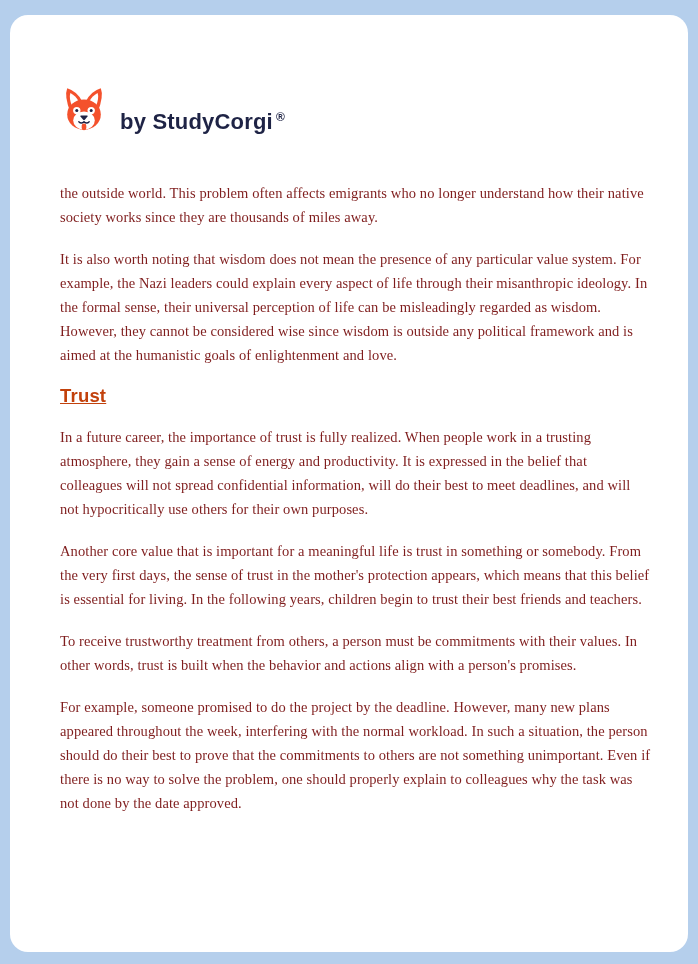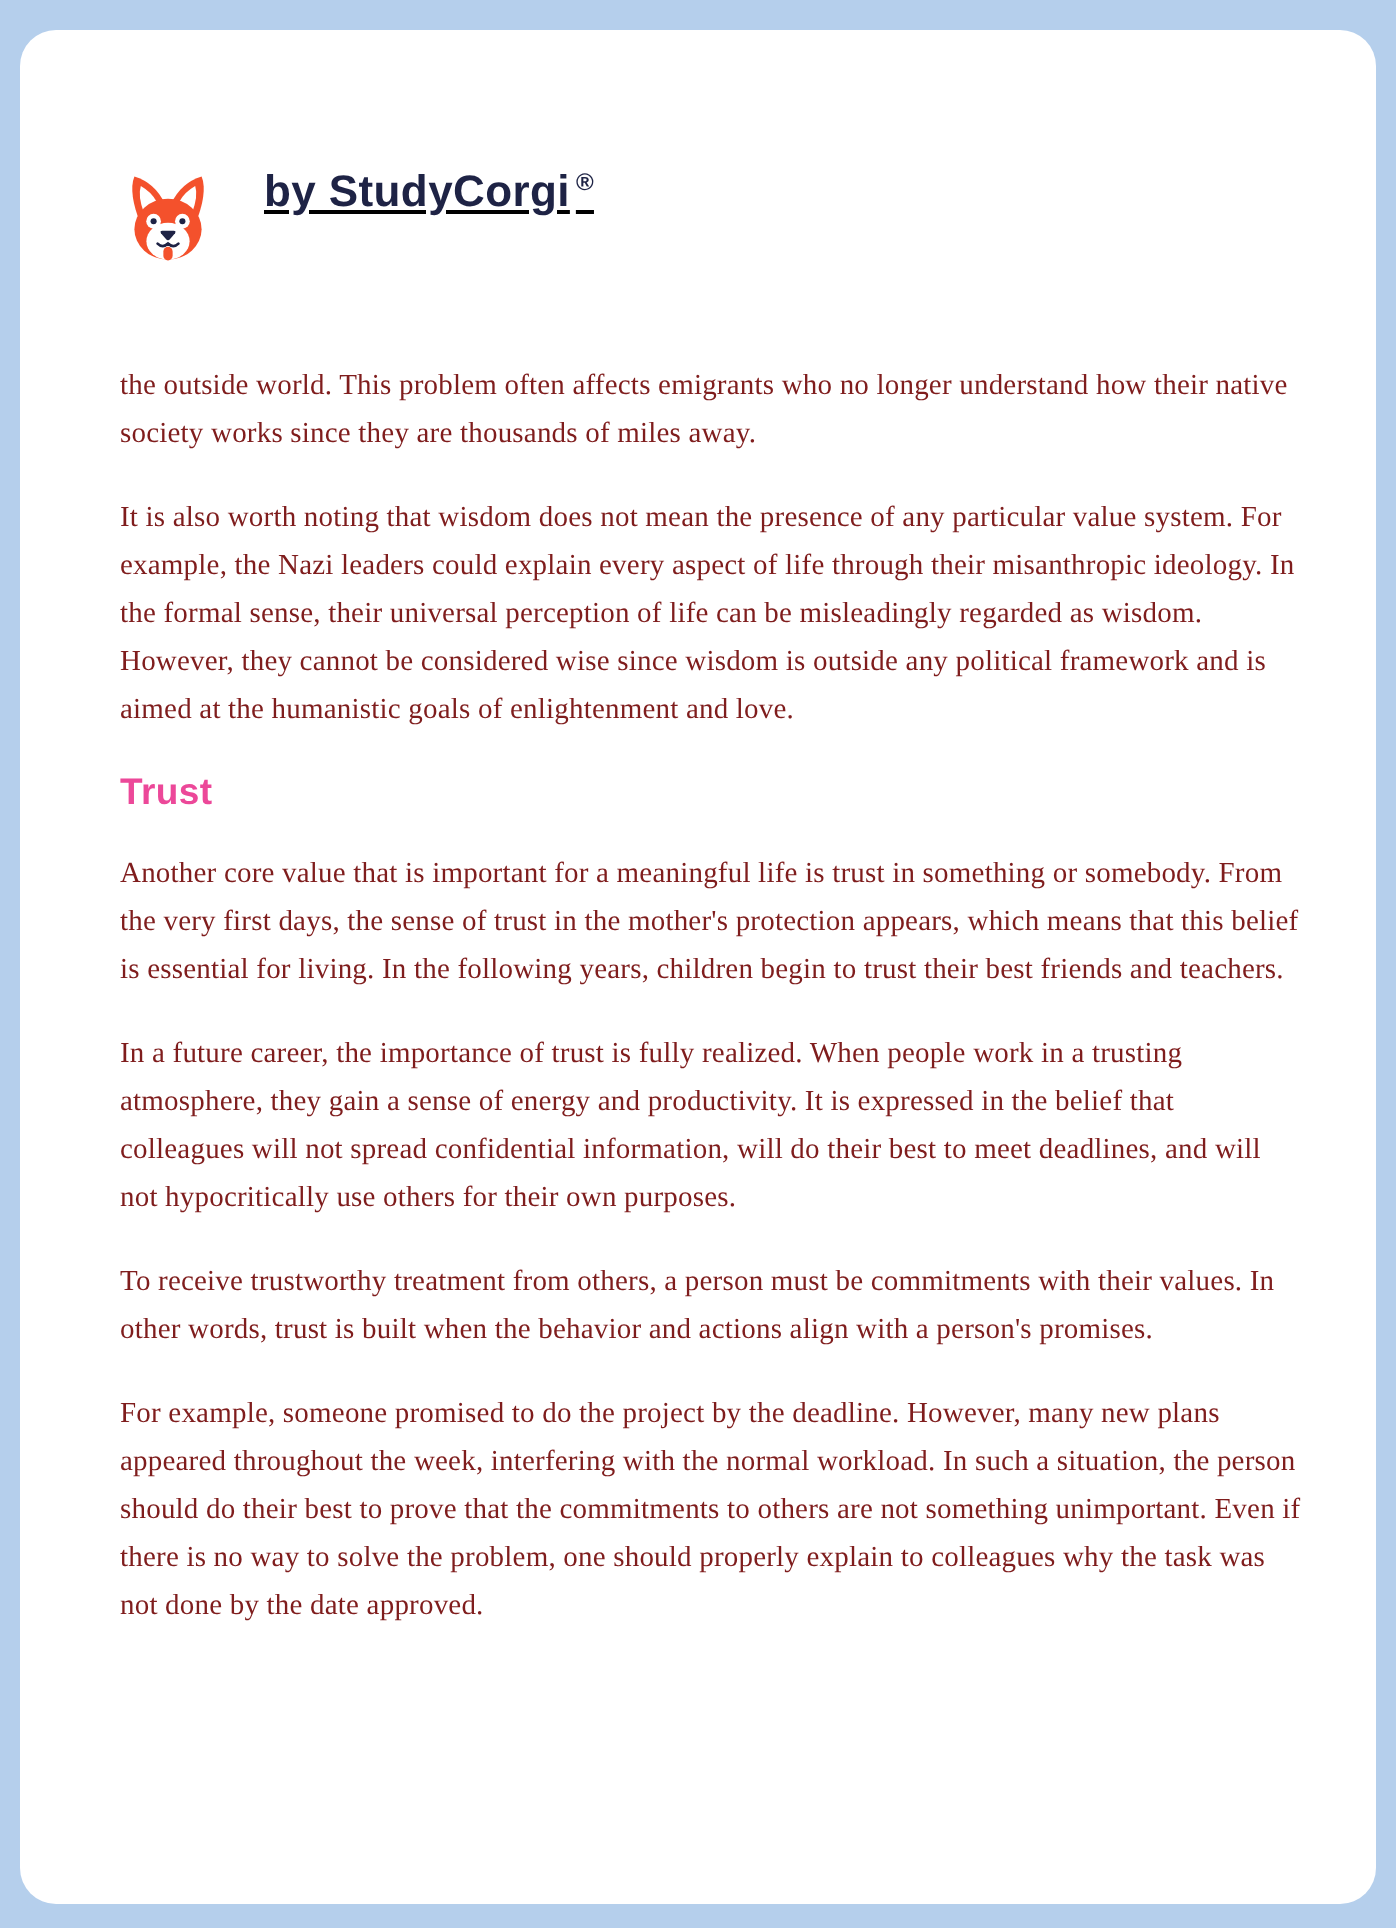--- a/index.html
+++ b/index.html
@@ -23,25 +23,24 @@
     overflow: hidden;
   }
   .header {
     display: flex;
     justify-content: space-between;
     align-items: flex-start;
     margin-bottom: 46px;
   }
   .logo-wrap {
     display: flex;
-    align-items: flex-start;
-    gap: 24px;
+    align-items: flex-end;
+    gap: 12px;
     margin-top: 16px;
     flex: 0 0 auto;
-    text-decoration: underline;
   }
   .corgi-svg { display: block; }
   .brand {
     font-size: 22px;
     font-weight: bold;
     color: #1e2345;
     letter-spacing: 0.2px;
     white-space: nowrap;
   }
   .brand sup {
@@ -72,26 +71,27 @@
   }
   .body-text p {
     color: #7f1d1d;
     font-size: 14.5px;
     line-height: 24px;
     margin: 0 0 18px;
     letter-spacing: 0.1px;
     font-family: Liberation Serif, serif;
   }
   .body-text h2 {
-    color: #ec4899;
+    color: #c2410c;
     font-size: 18.5px;
     font-weight: bold;
     line-height: 22px;
     margin: 16px 0 18px;
     letter-spacing: 0.2px;
+    text-decoration: underline;
   }
 </style>
 </head>
 <body>
 
 <div class="page">
   <div class="card">
 
     <div class="header">
 
@@ -125,20 +125,20 @@
 
 
     </div>
 
     <div class="body-text">
       <p>the outside world. This problem often affects emigrants who no longer understand how their native society works since they are thousands of miles away.</p>
       <p>It is also worth noting that wisdom does not mean the presence of any particular value system. For example, the Nazi leaders could explain every aspect of life through their misanthropic ideology. In the formal sense, their universal perception of life can be misleadingly regarded as wisdom. However, they cannot be considered wise since wisdom is outside any political framework and is aimed at the humanistic goals of enlightenment and love.</p>
 
       <h2>Trust</h2>
 
+      <p>In a future career, the importance of trust is fully realized. When people work in a trusting atmosphere, they gain a sense of energy and productivity. It is expressed in the belief that colleagues will not spread confidential information, will do their best to meet deadlines, and will not hypocritically use others for their own purposes.</p>
       <p>Another core value that is important for a meaningful life is trust in something or somebody. From the very first days, the sense of trust in the mother's protection appears, which means that this belief is essential for living. In the following years, children begin to trust their best friends and teachers.</p>
-      <p>In a future career, the importance of trust is fully realized. When people work in a trusting atmosphere, they gain a sense of energy and productivity. It is expressed in the belief that colleagues will not spread confidential information, will do their best to meet deadlines, and will not hypocritically use others for their own purposes.</p>
       <p>To receive trustworthy treatment from others, a person must be commitments with their values. In other words, trust is built when the behavior and actions align with a person's promises.</p>
       <p>For example, someone promised to do the project by the deadline. However, many new plans appeared throughout the week, interfering with the normal workload. In such a situation, the person should do their best to prove that the commitments to others are not something unimportant. Even if there is no way to solve the problem, one should properly explain to colleagues why the task was not done by the date approved.</p>
     </div>
 
   </div>
 </div>
 
 </body></html>

